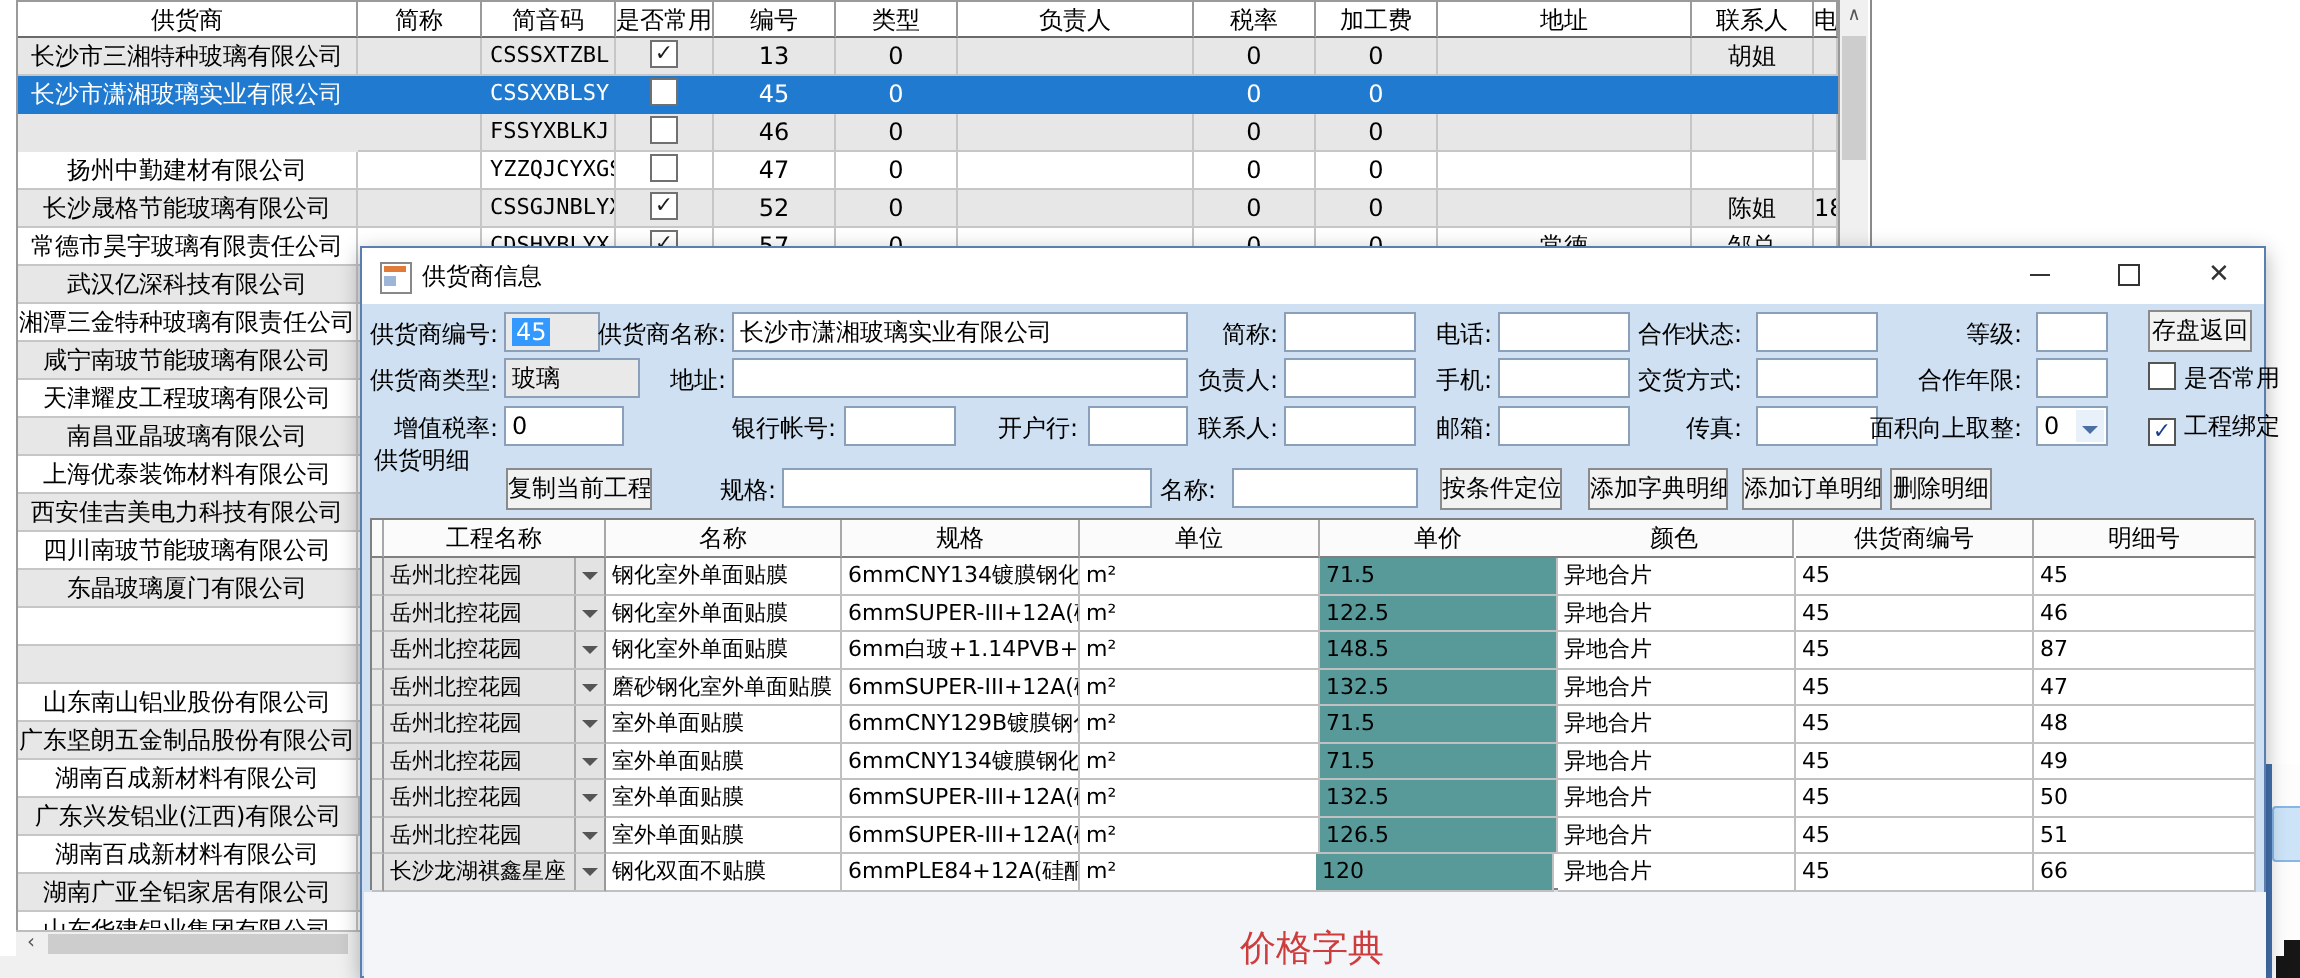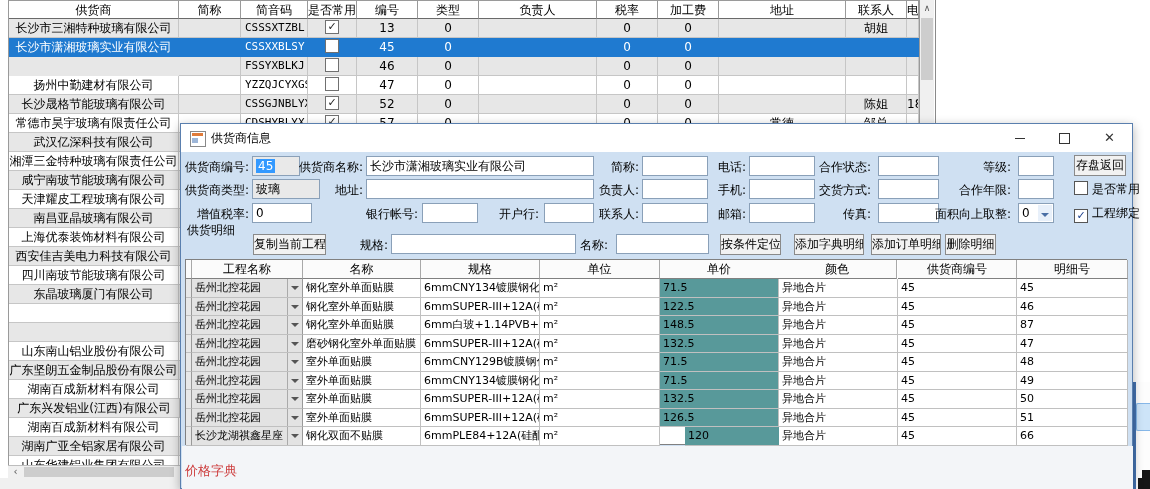--- a/index.html
+++ b/index.html
@@ -61,21 +61,21 @@
     border-right:1px solid #a8a8a8;border-bottom:1px solid #808080;box-sizing:border-box;overflow:hidden;white-space:nowrap;}
   .dg-row{position:absolute;left:0;width:940px;height:18.5px;}
   .dg-cell{position:absolute;top:0;height:18.5px;line-height:18px;box-sizing:border-box;background:#fff;
     border-right:1px solid #c0c0c0;border-bottom:1px solid #c0c0c0;padding:0 3px;overflow:hidden;white-space:nowrap;font-size:11px;}
   .dg-cell.rowhdr{background:#e8e8e8;border-right:1px solid #999;padding:0;}
   .dg-cell.proj{background:#e3e3e3;border-right:1px solid #999;}
   .dg-cell.price{background:#58999a;}
   .proj .arrbox{position:absolute;right:0;top:0;bottom:0;width:14px;border-left:1px solid #aaa;}
   .proj .arrbox:before{content:"";position:absolute;left:3px;top:7px;border-left:4px solid transparent;border-right:4px solid transparent;border-top:4px solid #555;}
   #dlg-bottom{position:absolute;left:1px;top:322px;width:951px;height:43px;background:#f3f5f8;}
-  #price-dict{position:absolute;left:4px;top:338px;width:942px;text-align:left;color:#cd3d3d;font-size:13px;}
+  #price-dict{position:absolute;left:4px;top:338px;width:942px;text-align:center;color:#cd3d3d;font-size:18px;}
   
   #edge-blue{position:absolute;left:1130px;top:382px;width:6px;height:107px;background:#4472b0;}
   #edge-panel{position:absolute;left:1136px;top:382px;width:14px;height:107px;background:#fdfdfd;}
   #edge-chip{position:absolute;left:1136px;top:403px;width:14px;height:28px;background:#cde4f8;border:1px solid #86b7e8;border-right:none;border-radius:2px 0 0 2px;box-sizing:border-box;}
   #edge-glyph{position:absolute;left:1138px;top:470px;width:12px;height:19px;background:#161616;}
   #edge-glyph:before{content:"";position:absolute;left:0;top:0;width:4px;height:8px;background:#fdfdfd;}
 </style>
 </head>
 <body>
 
@@ -612,21 +612,21 @@
           <div class="dg-cell" style="left:593px;width:119px">异地合片</div>
           <div class="dg-cell" style="left:712px;width:119px">45</div>
           <div class="dg-cell" style="left:831px;width:111px">51</div>
         </div>
         <div class="dg-row" style="top:167px">
           <div class="dg-cell rowhdr" style="left:0;width:6px"></div>
           <div class="dg-cell proj" style="left:6px;width:111px">长沙龙湖祺鑫星座<span class="arrbox"></span></div>
           <div class="dg-cell" style="left:117px;width:118px">钢化双面不贴膜</div>
           <div class="dg-cell" style="left:235px;width:119px">6mmPLE84+12A(硅酮胶...</div>
           <div class="dg-cell" style="left:354px;width:120px">m²</div>
-          <div class="dg-cell price" style="left:499px;width:119px">120</div>
+          <div class="dg-cell price" style="left:472px;width:119px">120</div>
           <div class="dg-cell" style="left:593px;width:119px">异地合片</div>
           <div class="dg-cell" style="left:712px;width:119px">45</div>
           <div class="dg-cell" style="left:831px;width:111px">66</div>
         </div>
       </div>
   </div>
 
   <div id="dlg-bottom"></div>
   <div id="price-dict">价格字典</div>
 </div>

